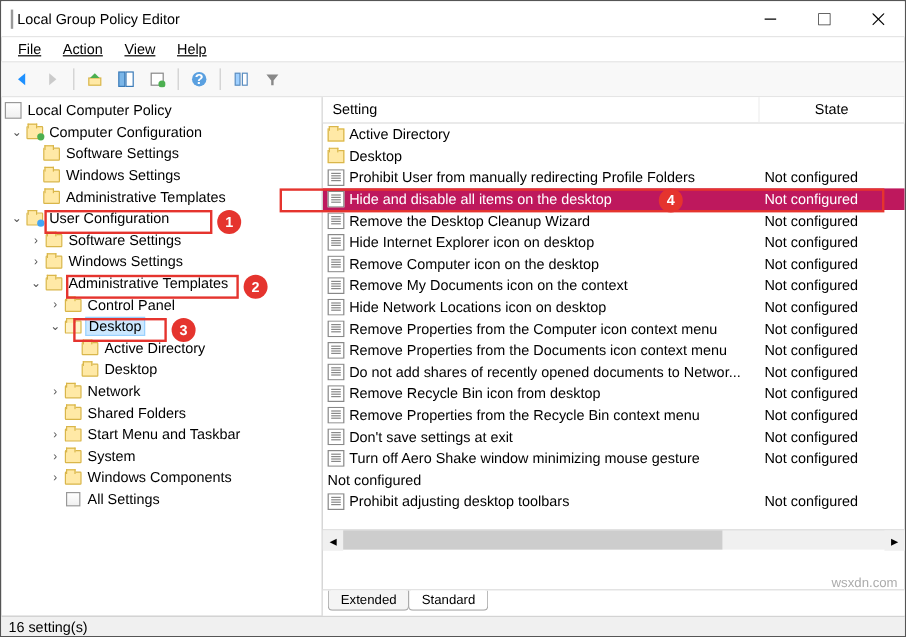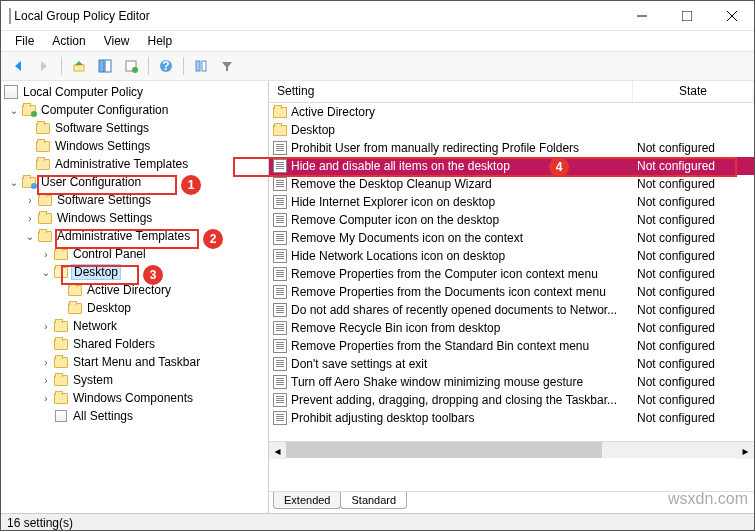--- a/index.html
+++ b/index.html
@@ -4,21 +4,21 @@
 <style>
 * { box-sizing: border-box; margin: 0; padding: 0; font-family: "Segoe UI", Tahoma, sans-serif; font-size: 12px; }
 body { background: #fff; width: 755px; height: 531px; border: 1px solid #555; position: relative; overflow: hidden; }
 
 .titlebar { height: 30px; display: flex; align-items: center; padding: 0 0 0 8px; background: #fff; border-bottom: 1px solid #e5e5e5; }
 .titlebar .title { flex: 1; }
 .winbtn { width: 45px; height: 30px; display: flex; align-items: center; justify-content: center; color: #000; }
 .winbtn svg { width: 10px; height: 10px; }
 
 .menubar { height: 20px; display: flex; align-items: center; padding: 0 6px; gap: 2px; }
-.menubar span { padding: 2px 8px; }
+.menubar span { padding: 2px 8px; text-decoration: underline; }
 
 .toolbar { height: 30px; display: flex; align-items: center; padding: 0 6px; gap: 4px; border-top: 1px solid #e5e5e5; border-bottom: 1px solid #e5e5e5; background: #f8f8f8; }
 .tbbtn { width: 22px; height: 22px; display: flex; align-items: center; justify-content: center; border: 1px solid transparent; }
 .tbsep { width: 1px; height: 18px; background: #ccc; margin: 0 2px; }
 
 .main { display: flex; height: 432px; }
 .tree { width: 268px; border-right: 1px solid #ccc; overflow: auto; padding: 2px 0; }
 .tree .node { display: flex; align-items: center; height: 18px; white-space: nowrap; }
 .tree .tw { width: 14px; text-align: center; font-size: 10px; color: #555; cursor: pointer; }
 .tree .ic { width: 16px; height: 16px; display: inline-flex; align-items: center; justify-content: center; margin-right: 2px; }
@@ -51,21 +51,21 @@
 
 .tabs { height: 22px; display: flex; align-items: flex-start; padding-left: 4px; border-top: 1px solid #ddd; background:#fff;margin-top:33px; }
 .tab { padding: 2px 10px; border: 1px solid #aaa; border-top: none; border-radius: 0 0 4px 4px; margin-right: -1px; background: #f4f4f4; font-size: 11px; }
 .tab.active { background: #fff; }
 
 .status { height: 19px; border-top: 1px solid #ccc; padding: 2px 6px; background: #f0f0f0; font-size: 11px; }
 
 .callout { position: absolute; border: 2px solid #e5342e; pointer-events: none; }
 .badge { position: absolute; width: 20px; height: 20px; background: #e5342e; border-radius: 50%; color: #fff; font-weight: bold; display: flex; align-items: center; justify-content: center; font-size: 12px; pointer-events: none; }
 
-.watermark { position: absolute; right: 6px; bottom: 22px; color: #888; font-size: 16px; opacity: .7; }
+.watermark { position: absolute; right: 6px; bottom: 38px; color: #888; font-size: 11px; opacity: .7; }
 </style>
 </head>
 <body>
 
 <div class="titlebar">
   <span class="ic"><span class="scroll-ic"></span></span>&nbsp;
   <span class="title">Local Group Policy Editor</span>
   <div class="winbtn">
       <svg viewBox="0 0 10 10">
         <line x1="0" y1="5" x2="10" y2="5" stroke="#000"></line>
@@ -365,43 +365,39 @@
         <div class="row">
           <div class="c1">
             <span class="policy-ic"></span>
             <span>Remove Recycle Bin icon from desktop</span>
           </div>
           <div class="c2">Not configured</div>
         </div>
         <div class="row">
           <div class="c1">
             <span class="policy-ic"></span>
-            <span>Remove Properties from the Standard Bin context menu</span>
+            <span>Remove Properties from the Recycle Bin context menu</span>
           </div>
           <div class="c2">Not configured</div>
         </div>
         <div class="row">
           <div class="c1">
             <span class="policy-ic"></span>
             <span>Don't save settings at exit</span>
           </div>
           <div class="c2">Not configured</div>
         </div>
         <div class="row">
           <div class="c1">
             <span class="policy-ic"></span>
             <span>Turn off Aero Shake window minimizing mouse gesture</span>
           </div>
           <div class="c2">Not configured</div>
         </div>
         <div class="row">
-          <div class="c1">
-            <span class="policy-ic"></span>
-            <span>Prevent adding, dragging, dropping and closing the Taskbar...</span>
-          </div>
           <div class="c2">Not configured</div>
         </div>
         <div class="row">
           <div class="c1">
             <span class="policy-ic"></span>
             <span>Prohibit adjusting desktop toolbars</span>
           </div>
           <div class="c2">Not configured</div>
         </div>
       </div>

